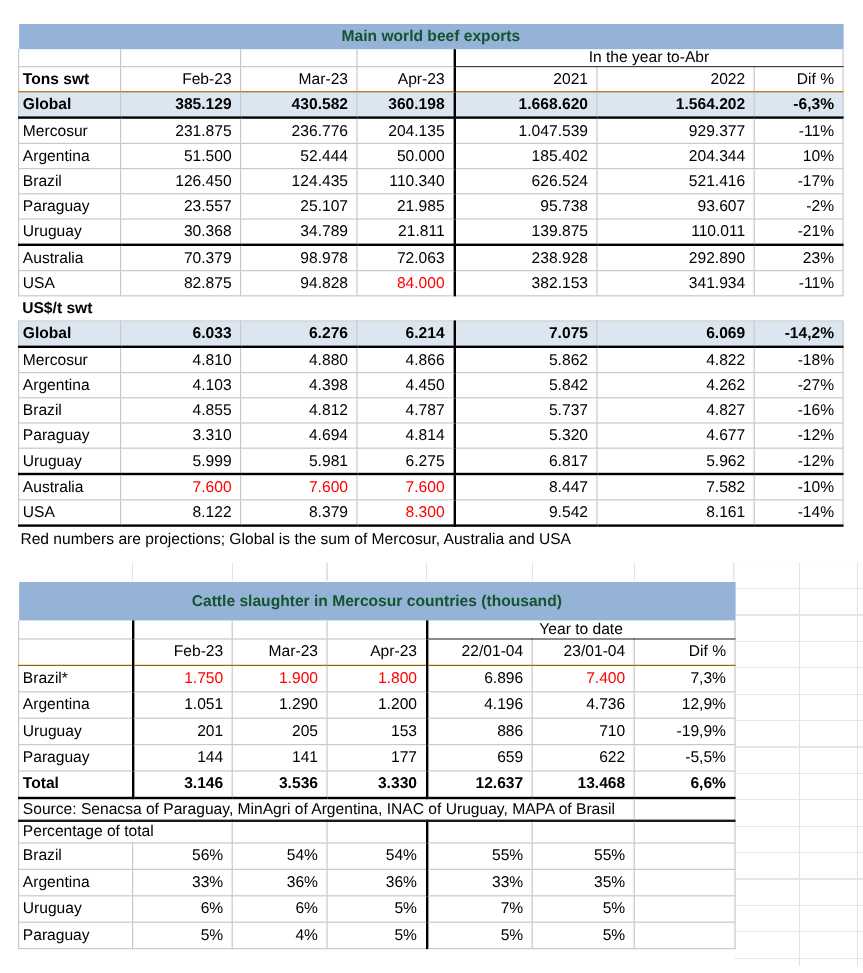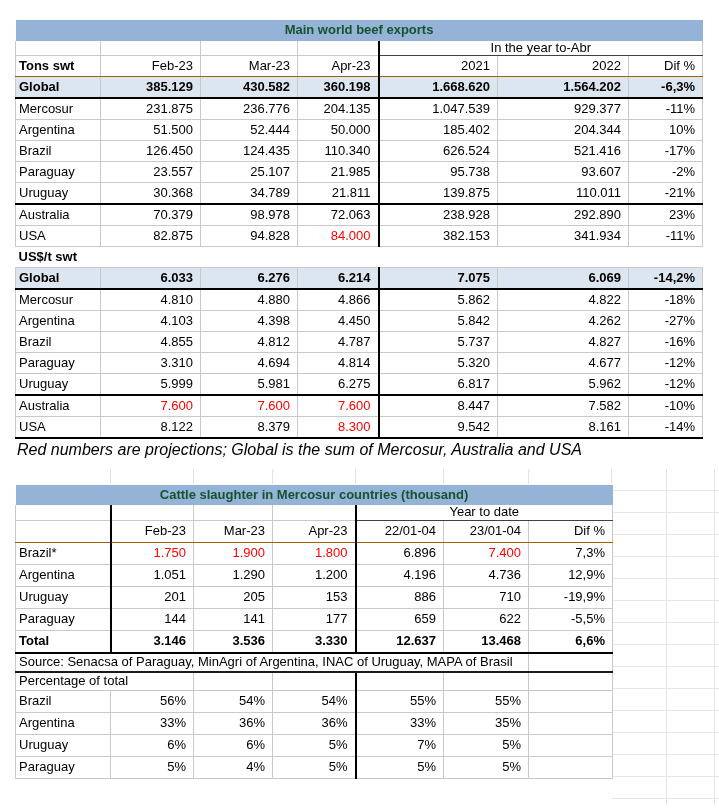--- a/index.html
+++ b/index.html
@@ -30,32 +30,32 @@
   #t1 tr.title td{height:21px;}
   #t1 tr.spanr td{height:14px;}
   #t1 tr.hdr td:first-child{font-weight:bold;}
   #t1 tr.hdr > td:nth-child(4),
   #t1 tr.spanr > td:nth-child(4),
   #t1 tbody tr.k-data > td:nth-child(4){border-right:2px solid #000;}
 
   
   #t2{left:15px;top:485px;width:597px;}
   #t2 td{height:21px;}
-  #t2 tr.title td{height:20px;margin-top:28px;}
+  #t2 tr.title td{height:32px;margin-top:28px;}
   #t2 tr.spanr td{height:15px;}
   #t2 tr.k-note4 td,#t2 tr.k-note6 td,#t2 tr.k-pcthead td{height:17px;}
   #t2 tr.hdr > td:nth-child(4),
   #t2 tr.spanr > td:nth-child(4),
   #t2 tbody tr.k-data > td:nth-child(4),
   #t2 tr.k-pcthead > td:nth-child(3){border-right:2px solid #000;}
   #t2 tr.hdr > td:nth-child(1),
   #t2 tr.spanr > td:nth-child(1),
   #t2 tbody tr.k-data.m > td:nth-child(1){border-right:2px solid #000;}
 
-  #footnote1{position:absolute;left:17px;top:441px;font-size:16px;font-style:italic;}
+  #footnote1{position:absolute;left:17px;top:441px;font-size:13px;}
 
   
   #grid-above{position:absolute;left:15px;top:469px;width:597px;height:15px;pointer-events:none;
     background:linear-gradient(90deg,transparent 0 95px,#E3E3E3 95px 96px,transparent 96px 178px,#E3E3E3 178px 179px,transparent 179px 257px,#E3E3E3 257px 258px,transparent 258px 340px,#E3E3E3 340px 341px,transparent 341px 428px,#E3E3E3 428px 429px,transparent 429px 513px,#E3E3E3 513px 514px,transparent 514px 596px,#E3E3E3 596px 597px);}
   #grid-right{position:absolute;left:612px;top:469px;width:107px;height:336px;pointer-events:none;
     background:
       repeating-linear-gradient(to bottom,transparent 0 21px,#E6E6E6 21px 22px),
       linear-gradient(90deg,transparent 0 54px,#E3E3E3 54px 55px,transparent 55px 102px,#E3E3E3 102px 103px,transparent 103px);}
 </style>
 </head>

